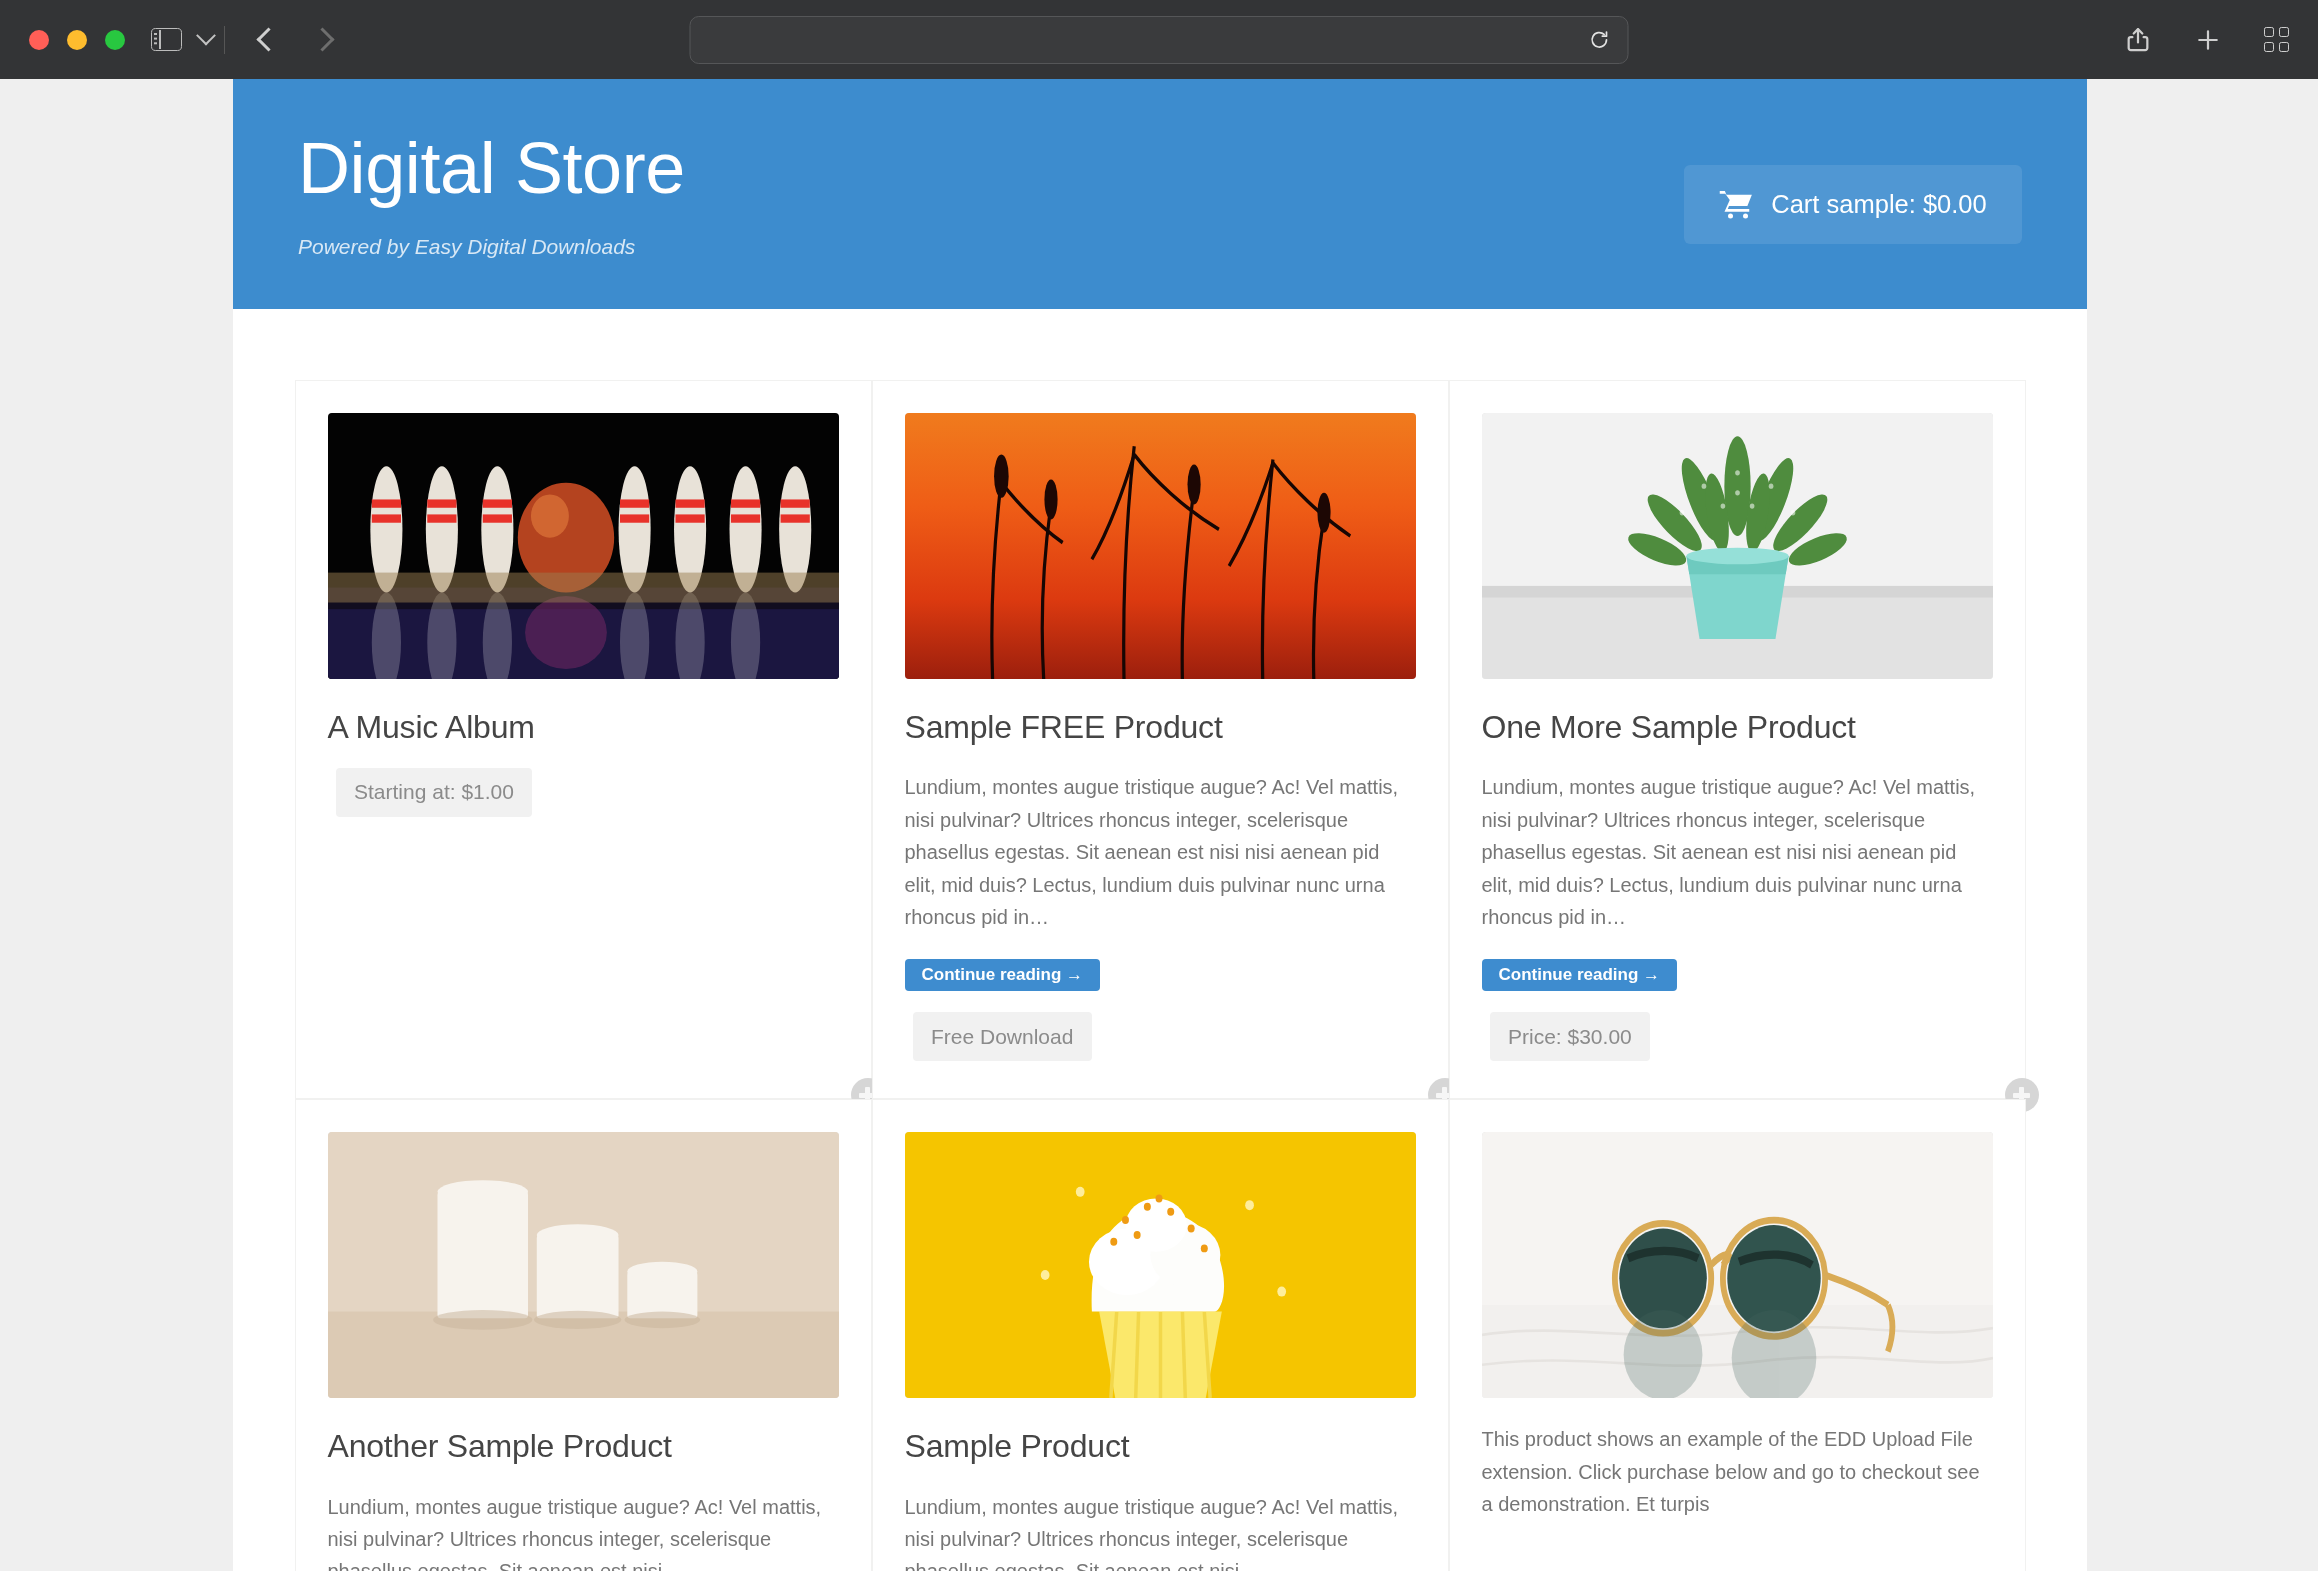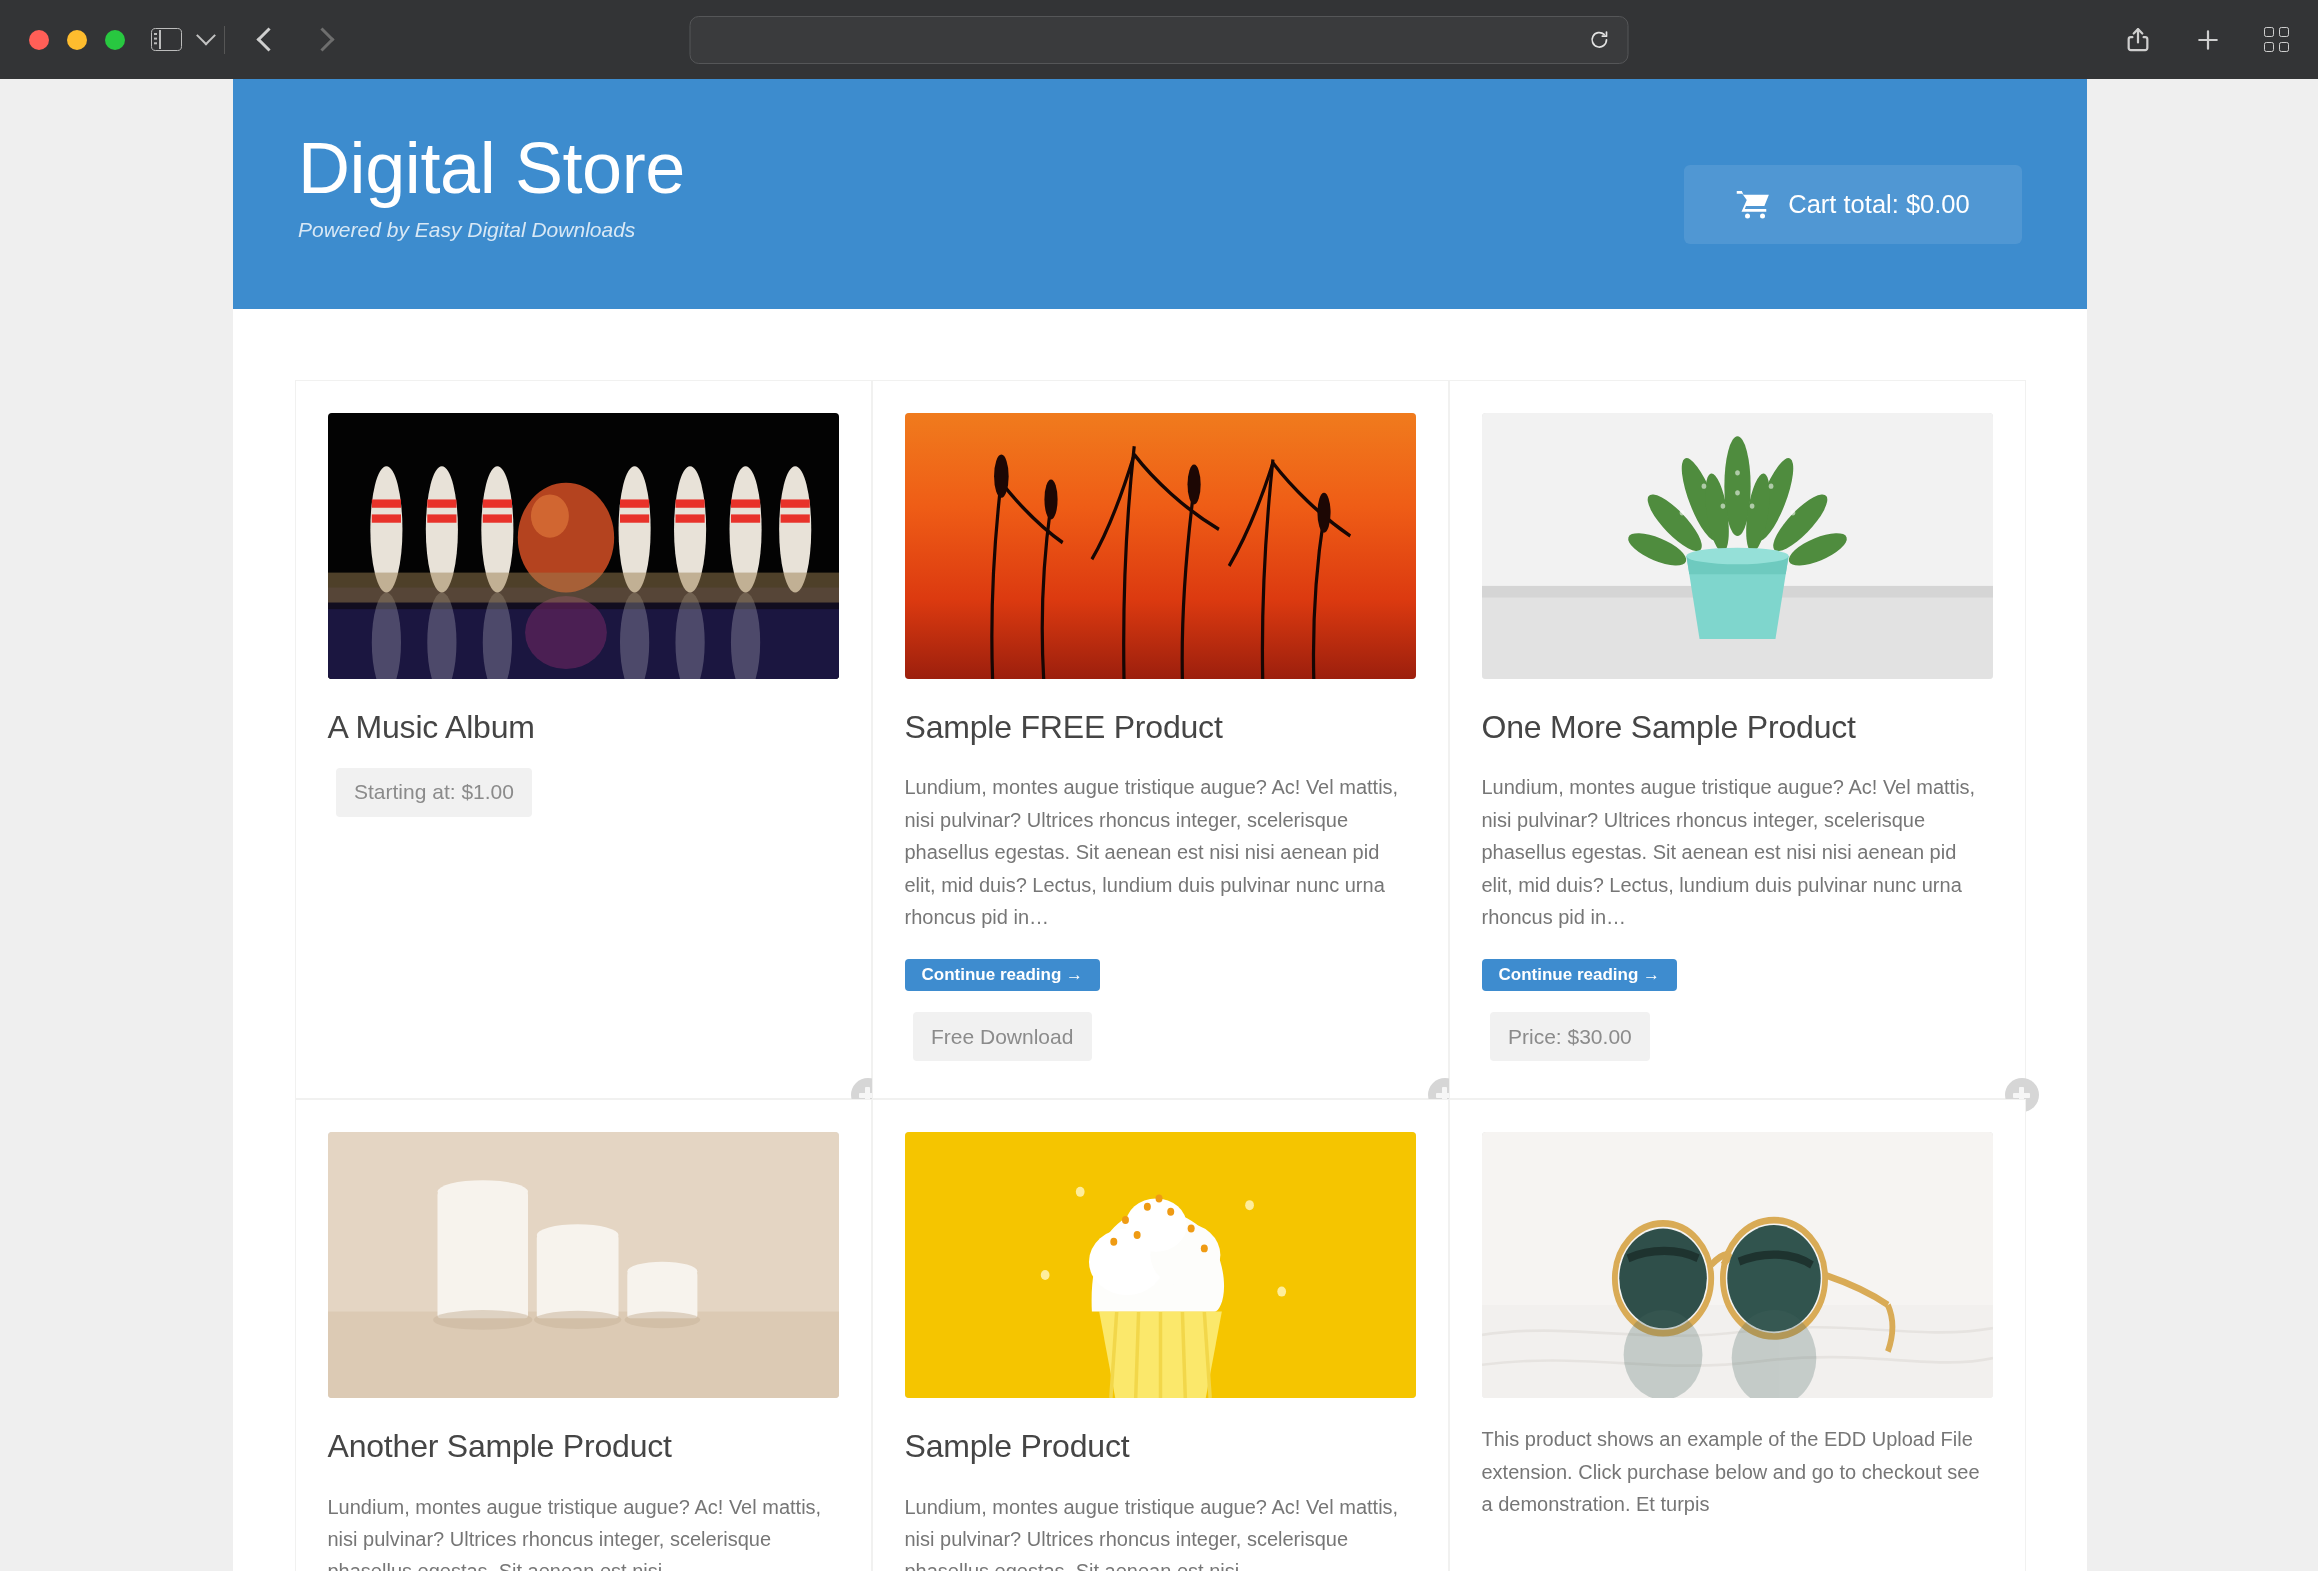--- a/index.html
+++ b/index.html
@@ -151,21 +151,21 @@
     font-size: 72px;
     font-weight: 400;
     color: #ffffff;
     letter-spacing: -0.4px;
     line-height: 1.15;
   }
   .site-tagline {
     font-size: 21px;
     font-style: italic;
     color: rgba(255,255,255,0.80);
-    margin-top: 8px;
+    margin-top: 25px;
   }
   .cart-widget {
     position: absolute;
     right: 65px;
     top: 86px;
     width: 338px;
     height: 79px;
     background: rgba(255,255,255,0.10);
     border-radius: 6.2px;
     display: flex;
@@ -323,21 +323,21 @@
       <header class="site-header">
         <h1 class="site-title">Digital Store</h1>
         <div class="site-tagline">Powered by Easy Digital Downloads</div>
 
         <div class="cart-widget">
           <svg class="cart-icon" viewBox="0 0 28 24" fill="#ffffff">
             <path d="M0.6 1.2h4.1l1.2 3.0h20.4l-3.6 9.0H8.0l-1.0 2.4h17.2v2.1H4.4L8.6 8.4 5.0 3.3H0.6z"></path>
             <circle cx="9.2" cy="21.2" r="2.0"></circle>
             <circle cx="21.2" cy="21.2" r="2.0"></circle>
           </svg>
-          <span class="cart-total">Cart total: $0.00</span>
+          <span class="cart-total">Cart sample: $0.00</span>
         </div>
       </header>
 
       <div class="grid-wrap">
         <div class="product-grid">
 
           <div class="card">
             <span class="card-img">
               <svg viewBox="0 0 350 160" preserveAspectRatio="none">
                 <rect width="350" height="160" fill="#030303"></rect>

